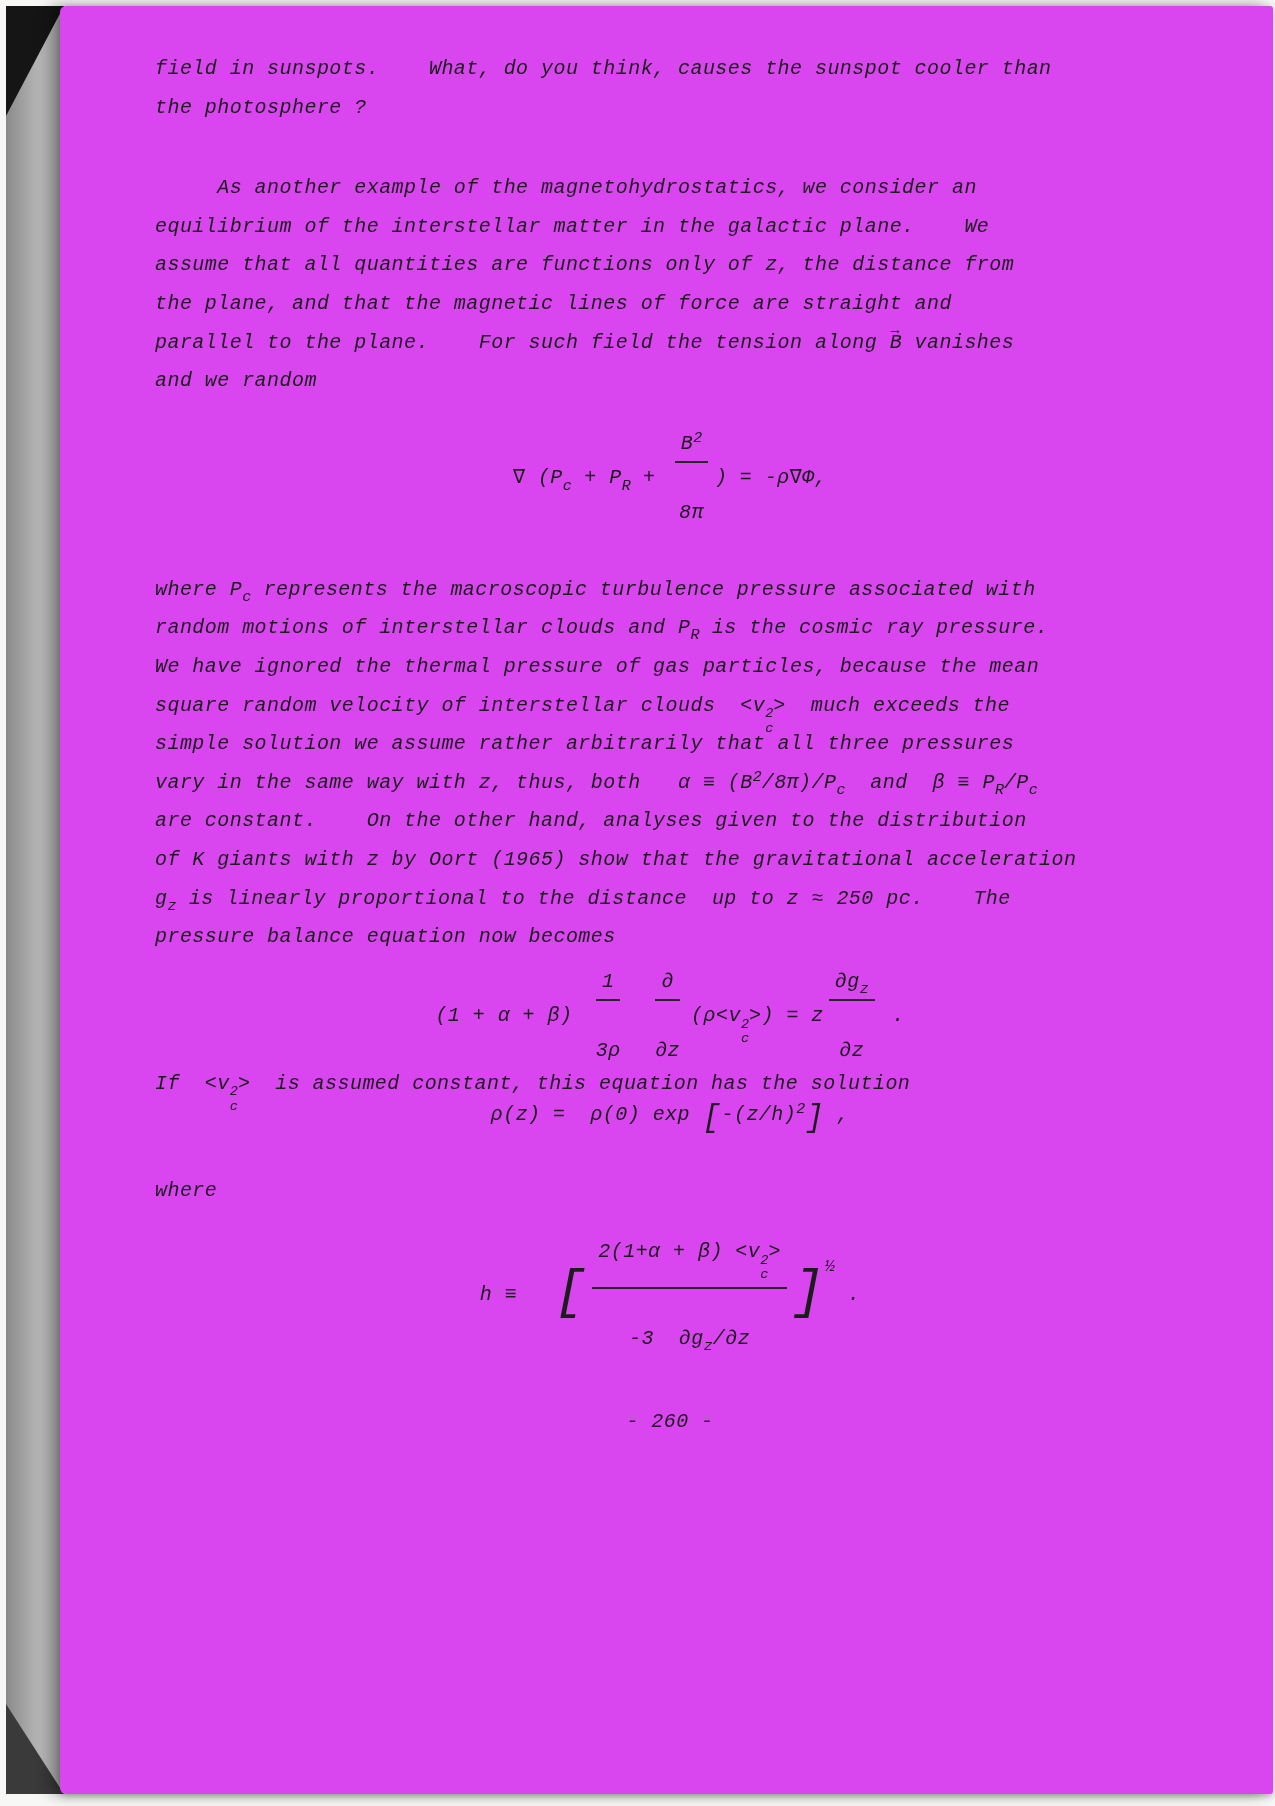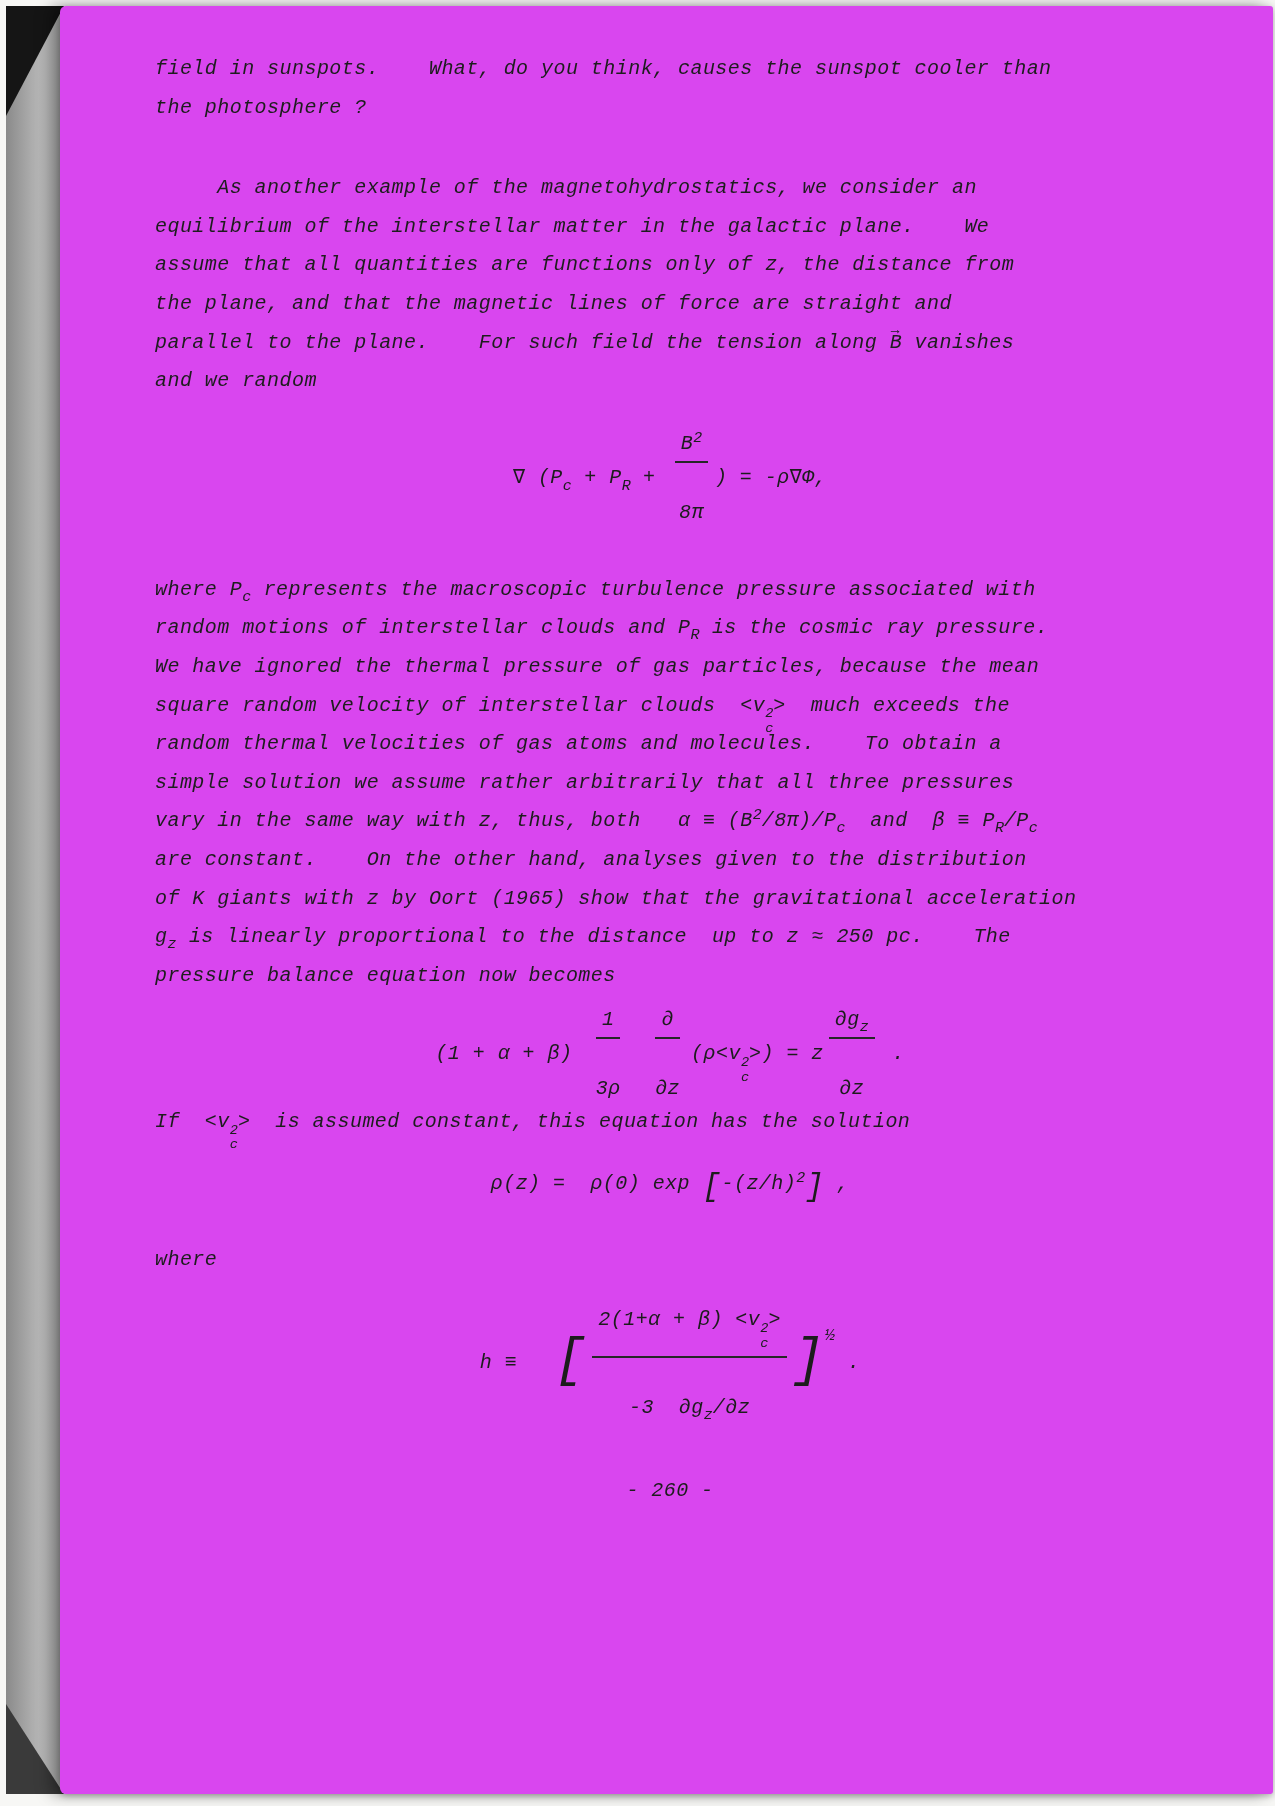--- a/index.html
+++ b/index.html
@@ -52,21 +52,21 @@
   .frac .num{display:block;padding:2px 6px 5px;border-bottom:2px solid #262626;line-height:1.25;}
   .frac .den{display:block;padding:5px 6px 2px;line-height:1.25;}
   .bbr{font-size:1.55em;vertical-align:-0.18em;line-height:0;}
   .bbr.tall{font-size:2.7em;vertical-align:-0.12em;font-weight:300;}
   .sup-half{position:relative;top:-1.7em;font-size:0.85em;}
   
   .blk-p1{margin-top:42px;}
   .blk-eq1{margin-top:28px;margin-bottom:44px;}
   .blk-eq2{margin-top:10px;}
   .blk-p3{}
-  .blk-eq3{margin-top:30px;}
+  .blk-eq3{}
   .blk-p4{margin-top:46px;}
   .blk-eq4{margin-top:26px;}
   .page-number{margin-top:50px;text-align:center;height:38.6px;line-height:38.6px;}
 </style>
 </head>
 <body>
 
 <div class="scan-edge"></div>
 <div class="corner-shade-top"></div>
 <div class="corner-shade-bottom"></div>
@@ -88,21 +88,20 @@
         <div class="line">and we random</div>
       </div>
 
     <div class="equation blk-eq1">∇ (P<sub>c</sub> + P<sub>R</sub> + <span class="frac"><span class="num">B<sup>2</sup></span><span class="den">8π</span></span>) = -ρ∇Φ,</div>
 
     <div class="para">
         <div class="line">where P<sub>c</sub> represents the macroscopic turbulence pressure associated with</div>
         <div class="line">random motions of interstellar clouds and P<sub>R</sub> is the cosmic ray pressure.</div>
         <div class="line">We have ignored the thermal pressure of gas particles, because the mean</div>
         <div class="line">square random velocity of interstellar clouds  &lt;v<span class="vsk"><span>2</span><span>c</span></span>&gt;  much exceeds the</div>
-        <div class="line">random thermal velocities of gas atoms and molecules.    To obtain a</div>
         <div class="line">simple solution we assume rather arbitrarily that all three pressures</div>
         <div class="line">vary in the same way with z, thus, both   α ≡ (B<sup>2</sup>/8π)/P<sub>c</sub>  and  β ≡ P<sub>R</sub>/P<sub>c</sub></div>
         <div class="line">are constant.    On the other hand, analyses given to the distribution</div>
         <div class="line">of K giants with z by Oort (1965) show that the gravitational acceleration</div>
         <div class="line">g<sub>z</sub> is linearly proportional to the distance  up to z ≈ 250 pc.    The</div>
         <div class="line">pressure balance equation now becomes</div>
       </div>
 
     <div class="equation blk-eq2">(1 + α + β) <span class="frac"><span class="num">1</span><span class="den">3ρ</span></span> <span class="frac"><span class="num">∂</span><span class="den">∂z</span></span>(ρ&lt;v<span class="vsk"><span>2</span><span>c</span></span>&gt;) = z<span class="frac"><span class="num">∂g<sub>z</sub></span><span class="den">∂z</span></span> .</div>
 

